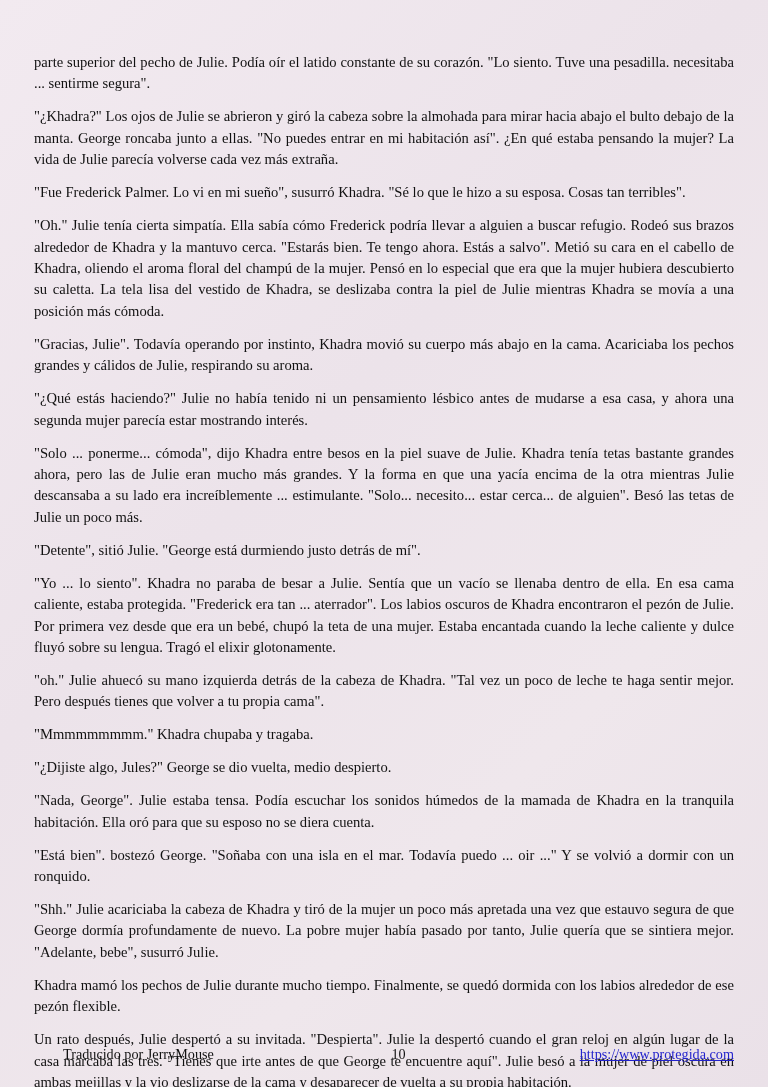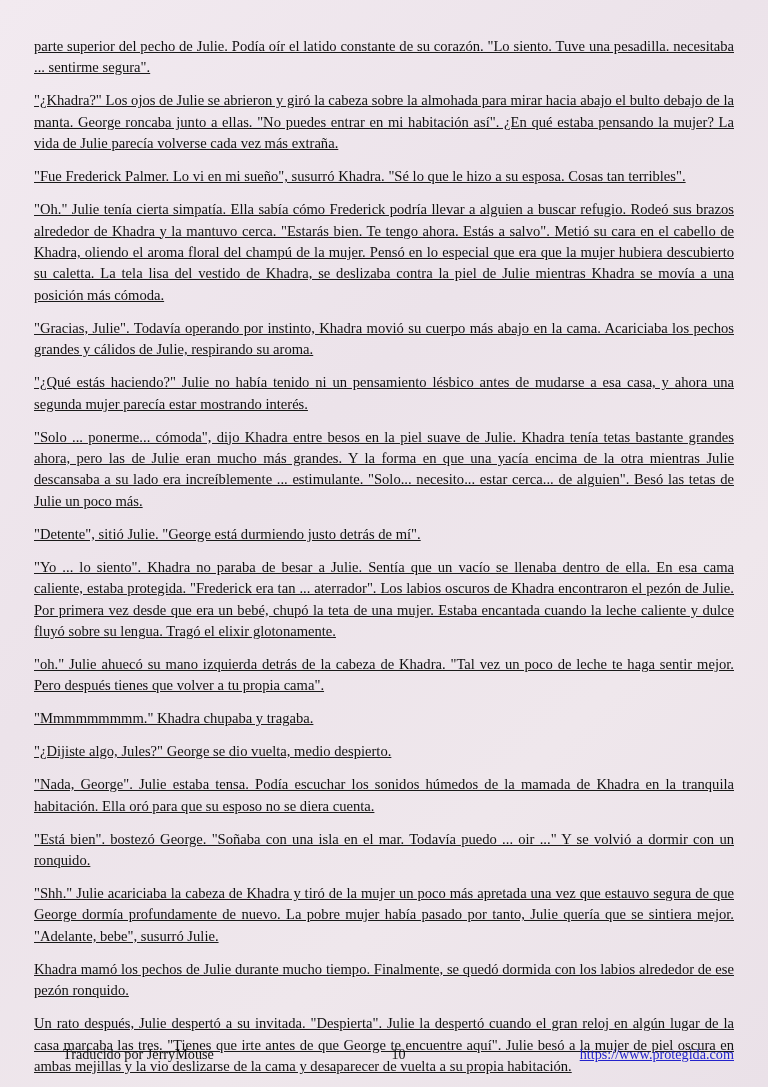--- a/index.html
+++ b/index.html
@@ -13,22 +13,21 @@
     font-family: "Liberation Serif", serif;
     color: #1a1a1a;
     overflow: hidden;
   }
   .page {
     position: relative;
     width: 768px;
     height: 1087px;
     background: linear-gradient(135deg, #f2eaf0 0%, #ece3ea 40%, #efe7ec 70%, #eae1e8 100%);
     box-sizing: border-box;
-    padding: 36px 34px 0 34px;
-    text-decoration: underline;
+    padding: 52px 34px 0 34px;
   }
   .content {
     width: 700px;
   }
   .para {
     font-size: 14.6px;
     line-height: 1.47;
     text-align: justify;
     margin: 0 0 11.5px 0;
     text-justify: inter-word;
@@ -79,21 +78,21 @@
     <p class="para">"¿Qué estás haciendo?" Julie no había tenido ni un pensamiento lésbico antes de mudarse a esa casa, y ahora una segunda mujer parecía estar mostrando interés.</p>
     <p class="para">"Solo ... ponerme... cómoda", dijo Khadra entre besos en la piel suave de Julie. Khadra tenía tetas bastante grandes ahora, pero las de Julie eran mucho más grandes. Y la forma en que una yacía encima de la otra mientras Julie descansaba a su lado era increíblemente ... estimulante. "Solo... necesito... estar cerca... de alguien". Besó las tetas de Julie un poco más.</p>
     <p class="para">"Detente", sitió Julie. "George está durmiendo justo detrás de mí".</p>
     <p class="para">"Yo ... lo siento". Khadra no paraba de besar a Julie. Sentía que un vacío se llenaba dentro de ella. En esa cama caliente, estaba protegida. "Frederick era tan ... aterrador". Los labios oscuros de Khadra encontraron el pezón de Julie. Por primera vez desde que era un bebé, chupó la teta de una mujer. Estaba encantada cuando la leche caliente y dulce fluyó sobre su lengua. Tragó el elixir glotonamente.</p>
     <p class="para">"oh." Julie ahuecó su mano izquierda detrás de la cabeza de Khadra. "Tal vez un poco de leche te haga sentir mejor. Pero después tienes que volver a tu propia cama".</p>
     <p class="para">"Mmmmmmmmm." Khadra chupaba y tragaba.</p>
     <p class="para">"¿Dijiste algo, Jules?" George se dio vuelta, medio despierto.</p>
     <p class="para">"Nada, George". Julie estaba tensa. Podía escuchar los sonidos húmedos de la mamada de Khadra en la tranquila habitación. Ella oró para que su esposo no se diera cuenta.</p>
     <p class="para">"Está bien". bostezó George. "Soñaba con una isla en el mar. Todavía puedo ... oir ..." Y se volvió a dormir con un ronquido.</p>
     <p class="para">"Shh." Julie acariciaba la cabeza de Khadra y tiró de la mujer un poco más apretada una vez que estauvo segura de que George dormía profundamente de nuevo. La pobre mujer había pasado por tanto, Julie quería que se sintiera mejor. "Adelante, bebe", susurró Julie.</p>
-    <p class="para">Khadra mamó los pechos de Julie durante mucho tiempo. Finalmente, se quedó dormida con los labios alrededor de ese pezón ronquido.</p>
+    <p class="para">Khadra mamó los pechos de Julie durante mucho tiempo. Finalmente, se quedó dormida con los labios alrededor de ese pezón flexible.</p>
     <p class="para">Un rato después, Julie despertó a su invitada. "Despierta". Julie la despertó cuando el gran reloj en algún lugar de la casa marcaba las tres. "Tienes que irte antes de que George te encuentre aquí". Julie besó a la mujer de piel oscura en ambas mejillas y la vio deslizarse de la cama y desaparecer de vuelta a su propia habitación.</p>
 
   </div>
 
   <div class="footer">
     <span class="footer-left">Traducido por JerryMouse</span>
     <span class="footer-center">10</span>
     <a class="footer-right" href="#" style="color: rgb(35, 35, 204);">https://www.protegida.com</a>
   </div>
 </div>

